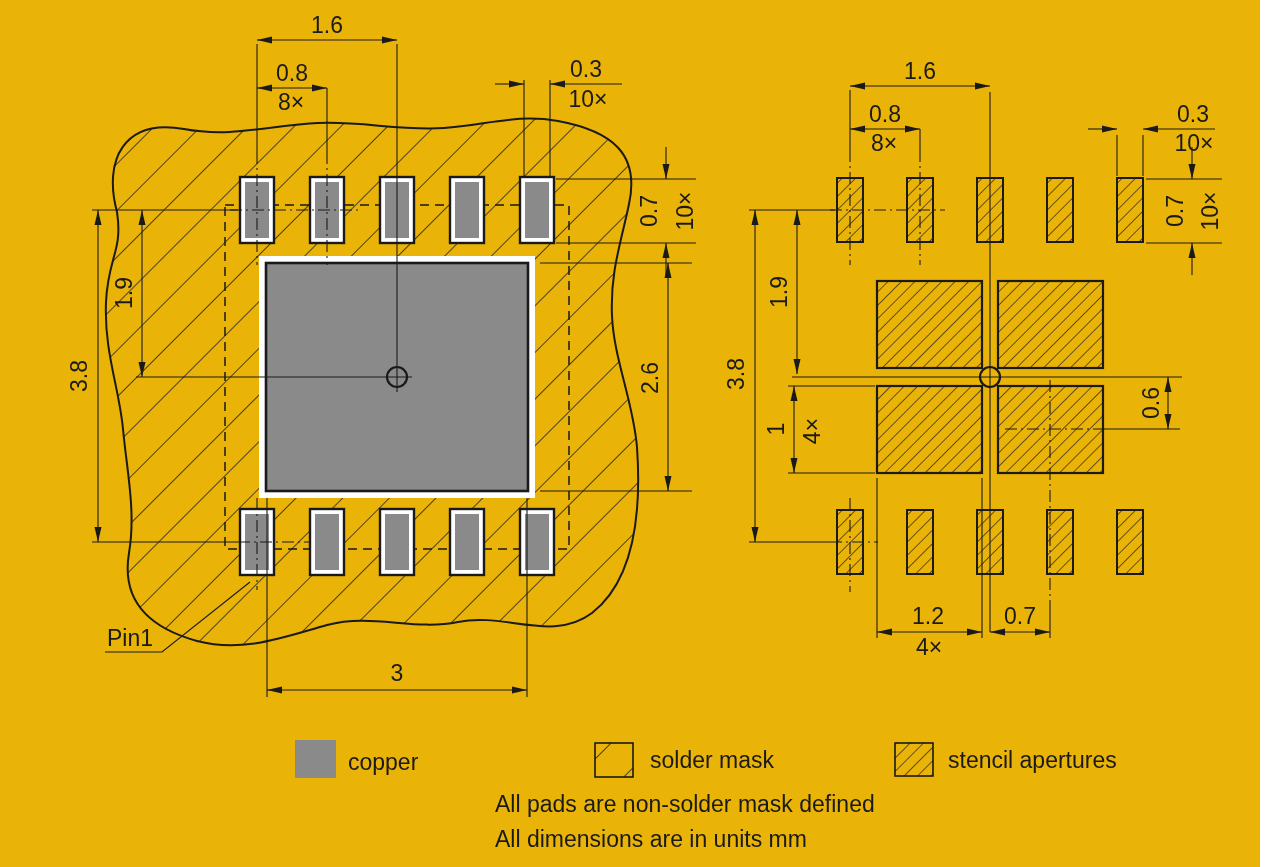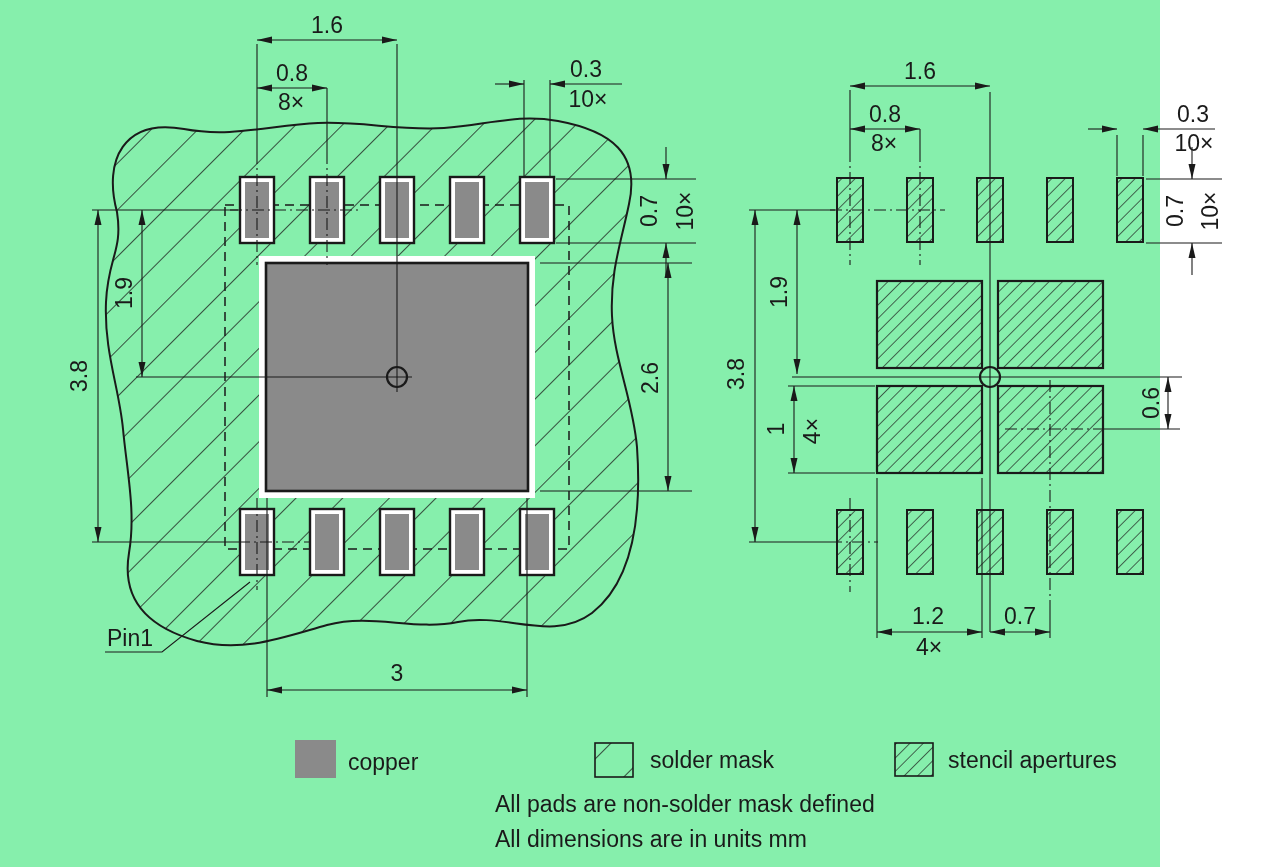--- a/index.html
+++ b/index.html
@@ -5,23 +5,23 @@
   html, body {
     margin: 0;
     padding: 0;
     background: #ffffff;
     width: 1280px;
     height: 867px;
     overflow: hidden;
   }
   .canvas {
     position: relative;
-    width: 1160px;
+    width: 1260px;
     height: 867px;
-    background: #86efac;
+    background: #eab308;
   }
   svg text {
     font-family: "Liberation Sans", "DejaVu Sans", sans-serif;
     fill: #1a1a1a;
   }
   .dim-label  { font-size: 23px; }
   .note-label { font-size: 23px; }
   .legend-label { font-size: 23px; }
   .thin   { stroke: #1a1a1a; stroke-width: 1.1; fill: none; }
   .thick  { stroke: #1a1a1a; stroke-width: 2.2; fill: none; }

